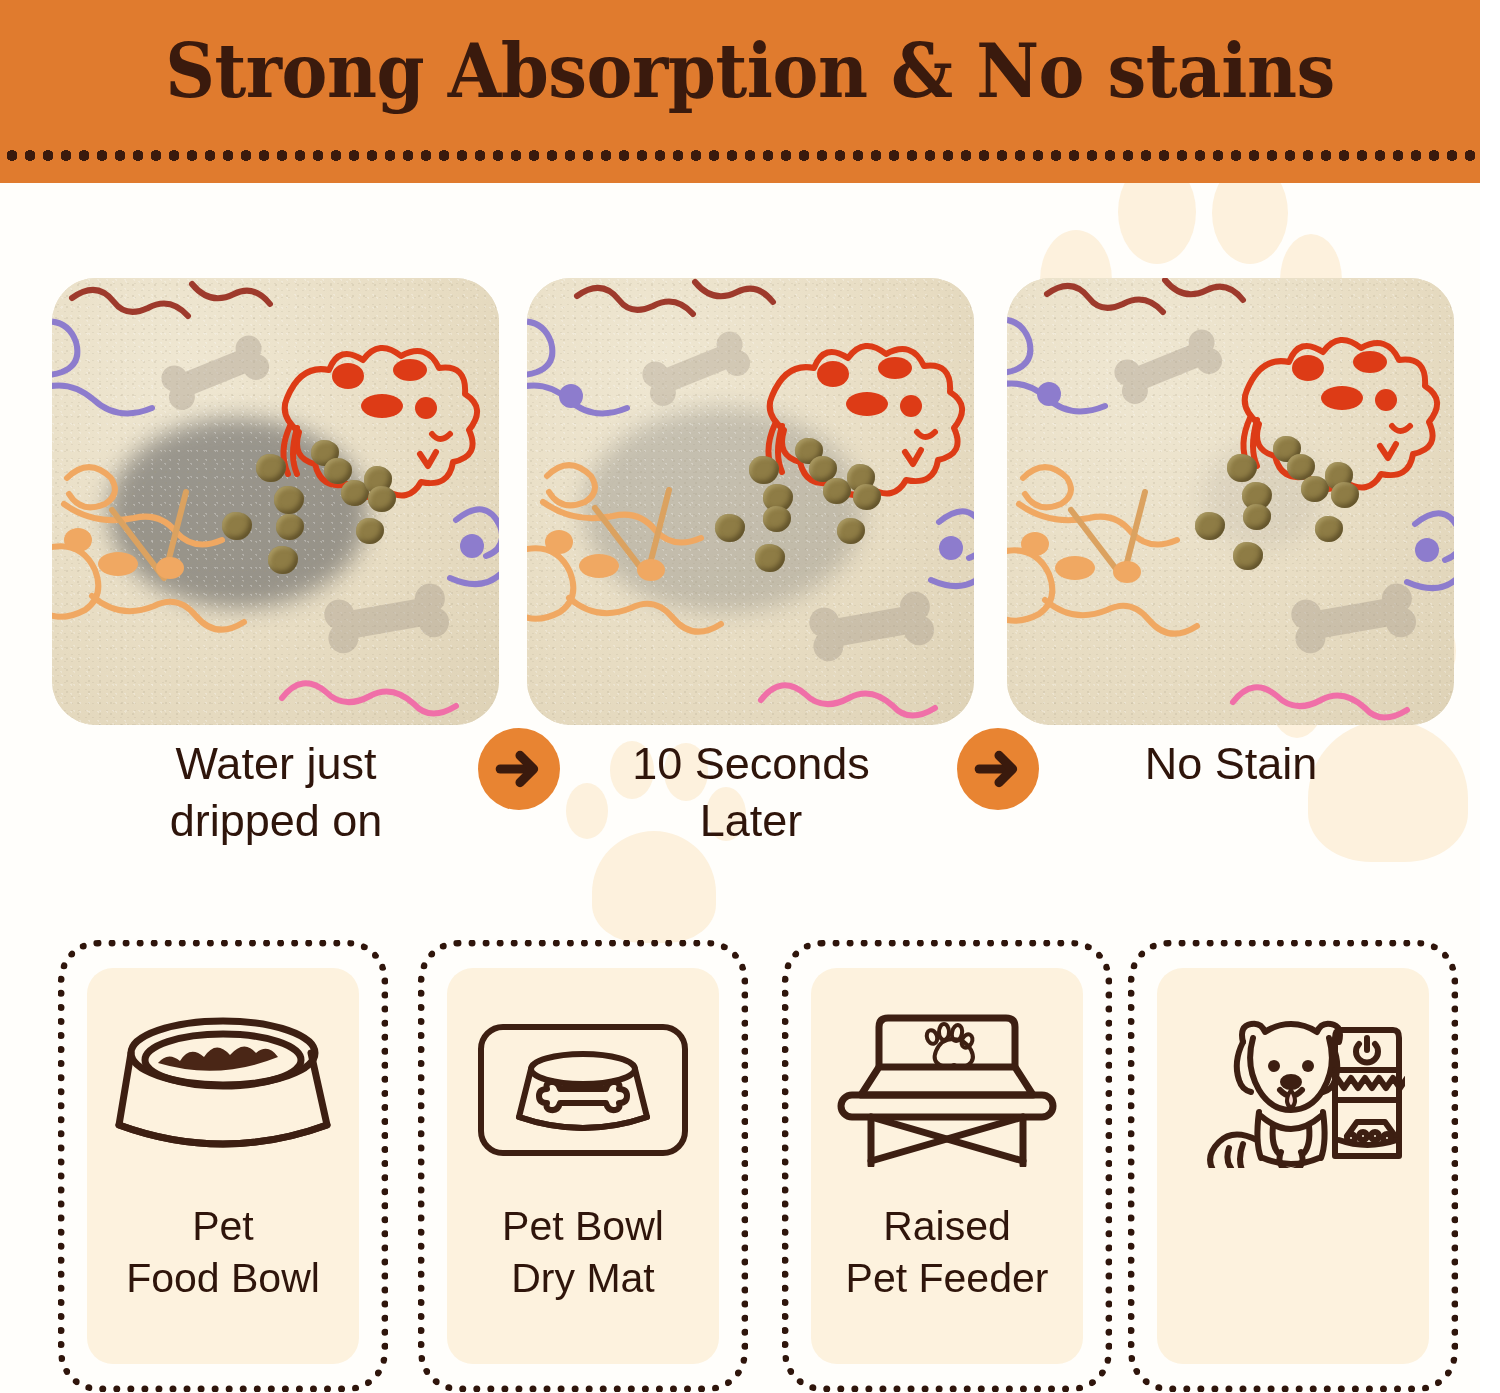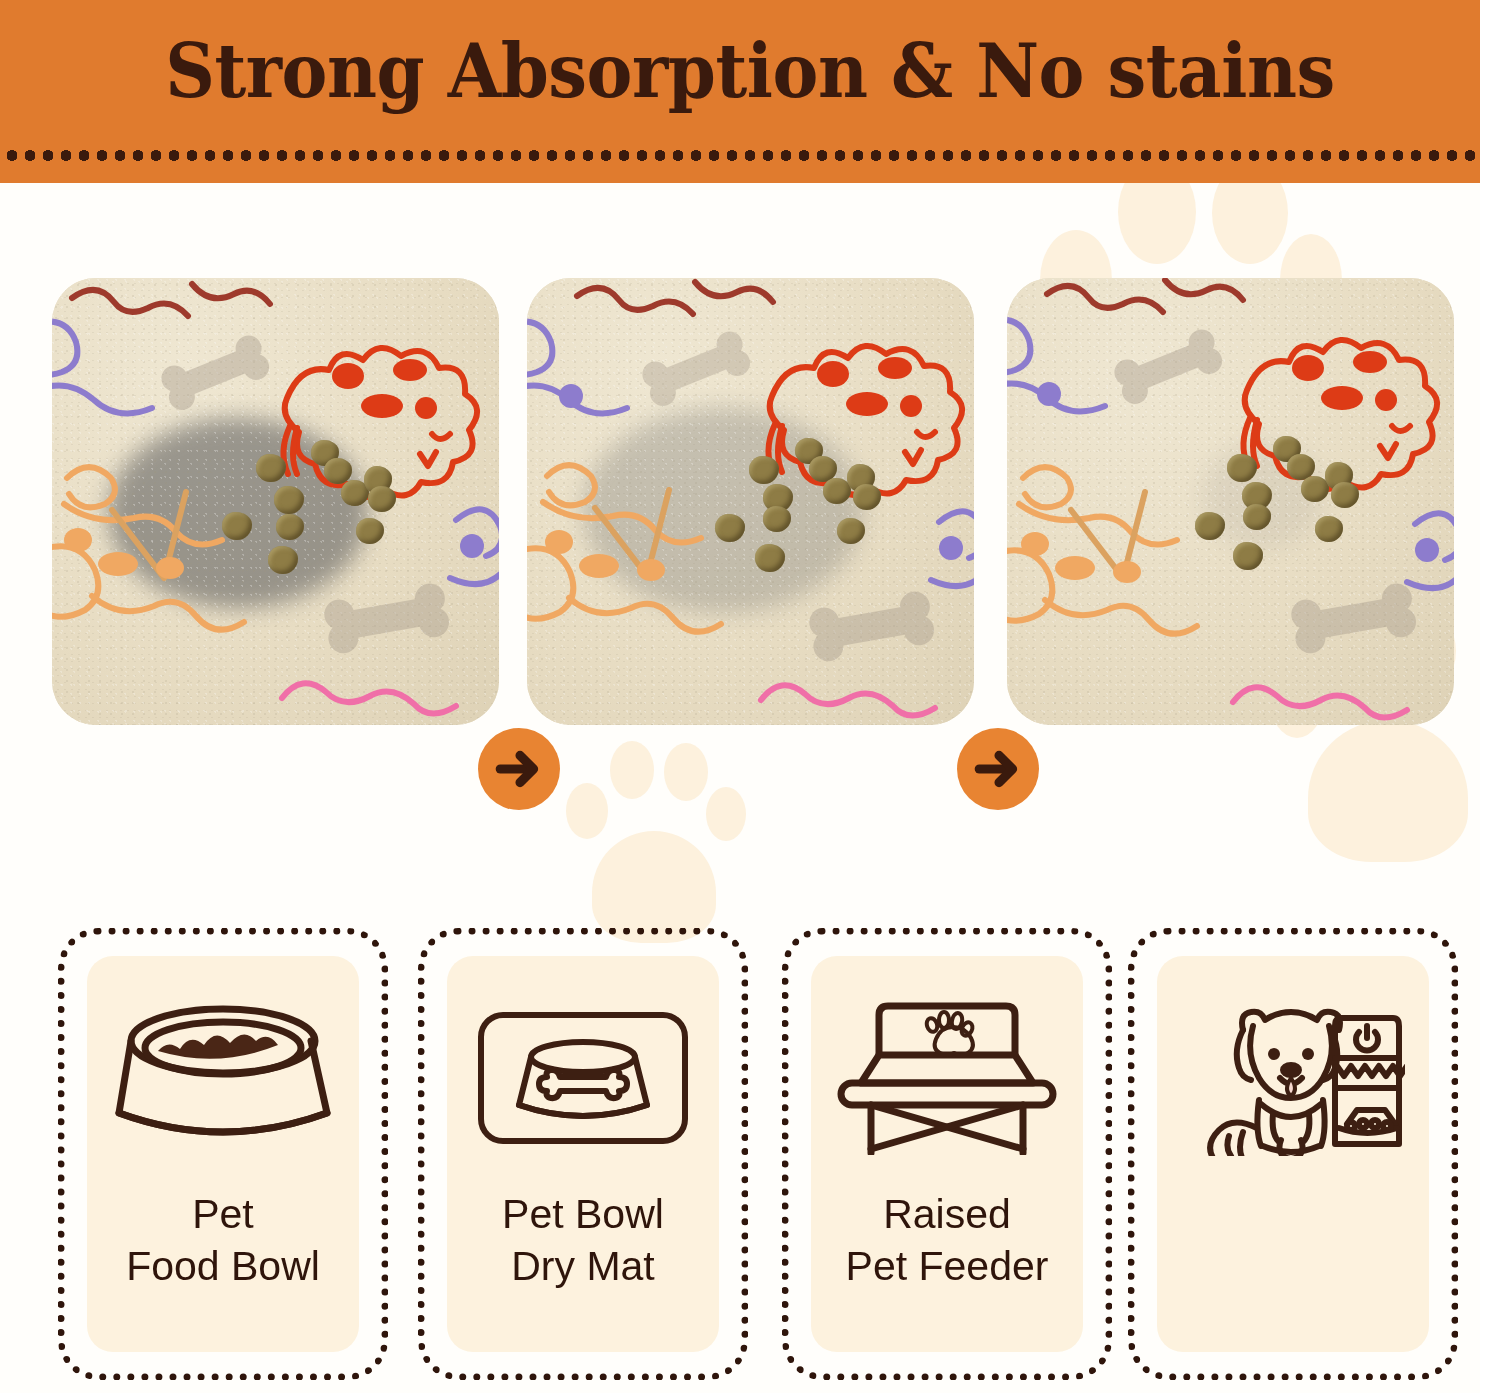--- a/index.html
+++ b/index.html
@@ -94,21 +94,21 @@
   .cap {
     position: absolute; width: 440px; text-align: center;
     font-size: 45px; line-height: 1.26; font-weight: 400; color: #2f150b;
   }
   .cap.c1 { left: 56px; }
   .cap.c2 { left: 531px; }
   .cap.c3 { left: 1011px; }
 
   
   .cards { position: absolute; left: 0; top: 928px; width: 1500px; height: 455px; z-index: 4; }
-  .card { position: absolute; top: 0; width: 330px; height: 452px; }
+  .card { position: absolute; top: 12px; width: 330px; height: 452px; }
   .card.k1 { left: 58px; }
   .card.k2 { left: 418px; }
   .card.k3 { left: 782px; }
   .card.k4 { left: 1128px; }
 
   .card-dots {
     position: absolute; inset: 0;
     border: 7px dotted #2f150b;
     border-radius: 40px;
   }
@@ -355,20 +355,27 @@
       </svg>
     </div>
     <div class="arrow a2">
       <svg viewBox="0 0 24 24" fill="none" stroke="#3a1a0d" stroke-width="4.4" stroke-linecap="round" stroke-linejoin="round">
         <path d="M3 12 h15"></path>
           <path d="M12.5 5.5 L19 12 l-6.5 6.5"></path>
       </svg>
     </div>
   </div>
 
+  <div class="caps">
+    <div class="cap c1" style="white-space:pre-line">Water just
+dripped on</div>
+    <div class="cap c2" style="white-space:pre-line">10 Seconds
+Later</div>
+    <div class="cap c3" style="white-space:pre-line">No Stain</div>
+  </div>
 
   <div class="cards">
 
     <div class="card k1">
       <div class="card-dots"></div>
       <div class="card-inner">
         <div class="card-icon">
           <svg width="216" height="150" viewBox="0 0 216 150" fill="none" stroke="#3d1f12" stroke-width="7" stroke-linecap="round" stroke-linejoin="round">
             <ellipse cx="108" cy="40" rx="92" ry="32"></ellipse>
             <ellipse cx="108" cy="47" rx="78" ry="26"></ellipse>

